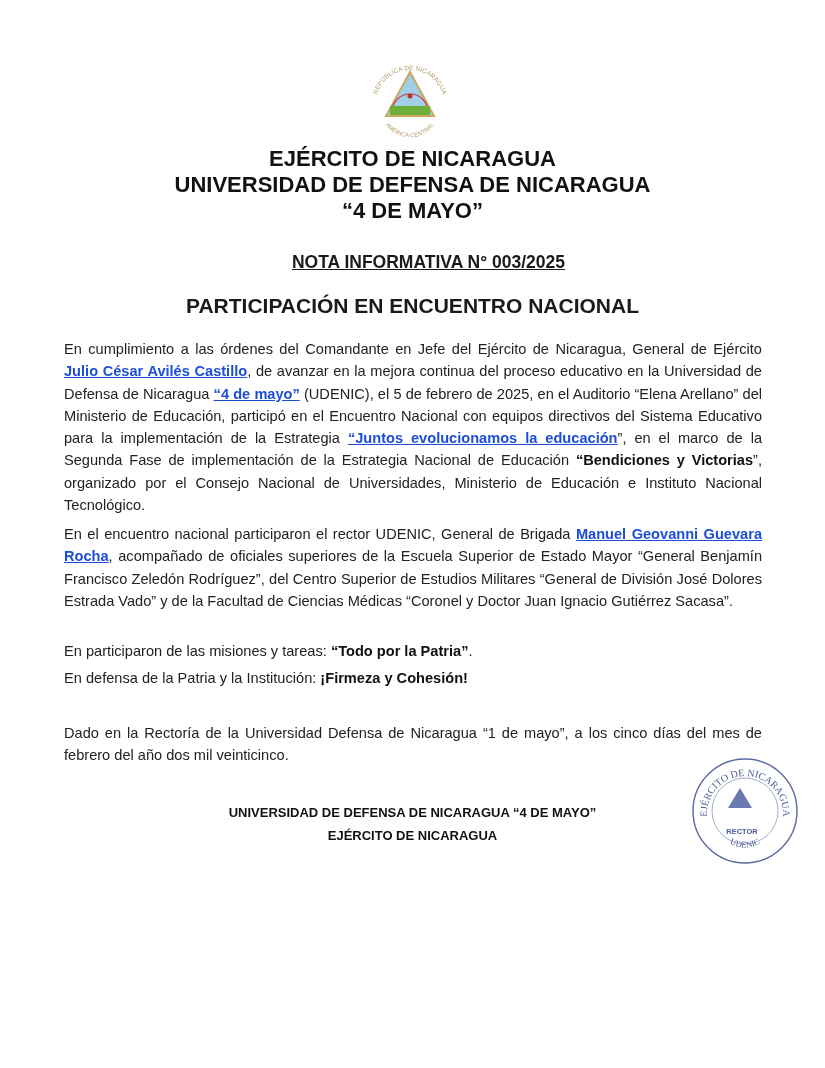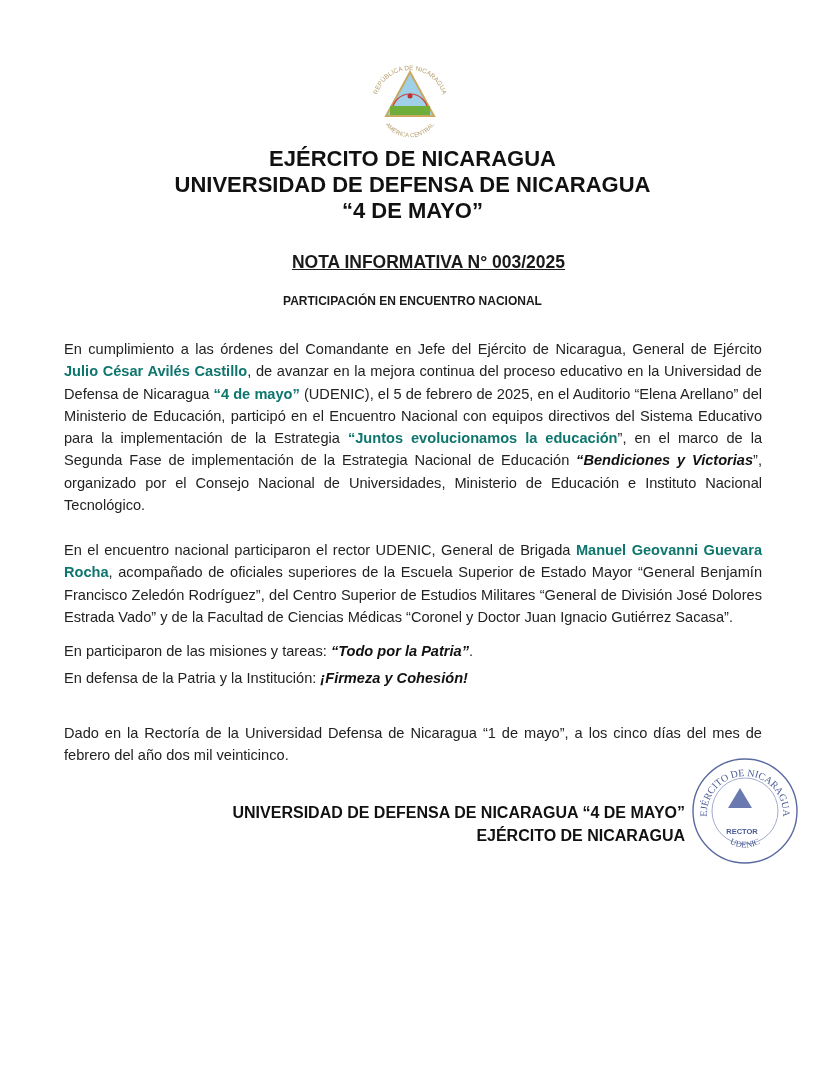--- a/index.html
+++ b/index.html
@@ -1,26 +1,26 @@
 <!DOCTYPE html>
 <html><head>
 <meta charset="utf-8">
 <style>
   html, body { margin:0; padding:0; background:#fff; }
   body { width:825px; height:1068px; position:relative; overflow:hidden; font-family:"Liberation Sans", sans-serif; color:#1a1a1a; }
   .seal { position:absolute; left:362px; top:58px; width:96px; height:86px; }
   .title { position:absolute; left:0; width:825px; text-align:center; font-weight:bold; font-size:22px; line-height:26px; color:#111; }
   .nota { position:absolute; top:252px; left:16px; width:825px; text-align:center; font-weight:bold; font-size:17.5px; }
   .nota span { text-decoration:underline; }
-  .subtitle { position:absolute; top:294px; left:0; width:825px; text-align:center; font-weight:bold; font-size:12px; }
+  .subtitle { position:absolute; top:294px; left:0; width:825px; text-align:center; font-weight:bold; font-size:21px; }
   .para { position:absolute; left:64px; width:698px; font-size:14.6px; line-height:22.3px; text-align:justify; color:#222; }
   .para p { margin:0; }
-  b { font-weight:bold; color:#0f766e; }
-  .bi { font-weight:bold; font-style:italic; color:#111; }
-  .footer { position:absolute; left:140px; width:545px; text-align:right; font-weight:bold; font-size:16px; line-height:23px; color:#111; }
+  b { font-weight:bold; color:#1d4ed8;text-decoration:underline; }
+  .bi { font-weight:bold; color:#111; }
+  .footer { position:absolute; left:140px; width:545px; text-align:center; font-weight:bold; font-size:13px; line-height:23px; color:#111; }
   .stamp { position:absolute; left:690px; top:756px; width:110px; height:110px; }
 </style>
 </head>
 <body>
 
 <div class="seal">
   <svg width="96" height="86" viewBox="0 0 96 86">
     <defs>
         <path id="arcTop" d="M14,46 A34,34 0 0 1 82,46"></path>
         <path id="arcBot" d="M20,60 A30,30 0 0 0 76,60"></path>
@@ -40,21 +40,21 @@
 
 <div class="nota"><span>NOTA INFORMATIVA N° 003/2025</span></div>
 <div class="subtitle">PARTICIPACIÓN EN ENCUENTRO NACIONAL</div>
 
 <div class="para" style="top:338px">
     <p>
   <span>En cumplimiento a las órdenes del Comandante en Jefe del Ejército de Nicaragua, General de Ejército </span><b>Julio César Avilés Castillo</b><span>, de avanzar en la mejora continua del proceso educativo en la Universidad de Defensa de Nicaragua </span><b>“4 de mayo”</b><span> (UDENIC), el 5 de febrero de 2025, en el Auditorio “Elena Arellano” del Ministerio de Educación, participó en el Encuentro Nacional con equipos directivos del Sistema Educativo para la implementación de la Estrategia </span><b>“Juntos evolucionamos la educación</b><span>”, en el marco de la Segunda Fase de implementación de la Estrategia Nacional de Educación </span><span class="bi">“Bendiciones y Victorias</span><span>”, organizado por el Consejo Nacional de Universidades, Ministerio de Educación e Instituto Nacional Tecnológico.</span>
 </p>
   </div>
 
-<div class="para" style="top:539px">
+<div class="para" style="top:523px">
     <p>
   <span>En el encuentro nacional participaron el rector UDENIC, General de Brigada </span><b>Manuel Geovanni Guevara Rocha</b><span>, acompañado de oficiales superiores de la Escuela Superior de Estado Mayor “General Benjamín Francisco Zeledón Rodríguez”, del Centro Superior de Estudios Militares “General de División José Dolores Estrada Vado” y de la Facultad de Ciencias Médicas “Coronel y Doctor Juan Ignacio Gutiérrez Sacasa”.</span>
 </p>
   </div>
 
 <div class="para" style="top:640px">
     <p>
   <span>En participaron de las misiones y tareas: </span><span class="bi">“Todo por la Patria”</span><span>.</span>
 </p>
   </div>

